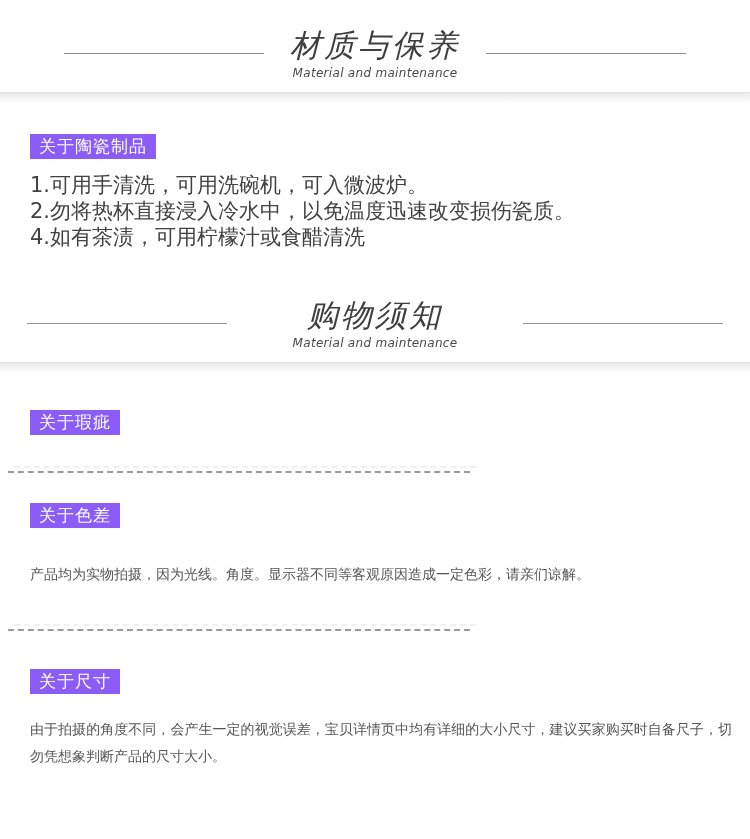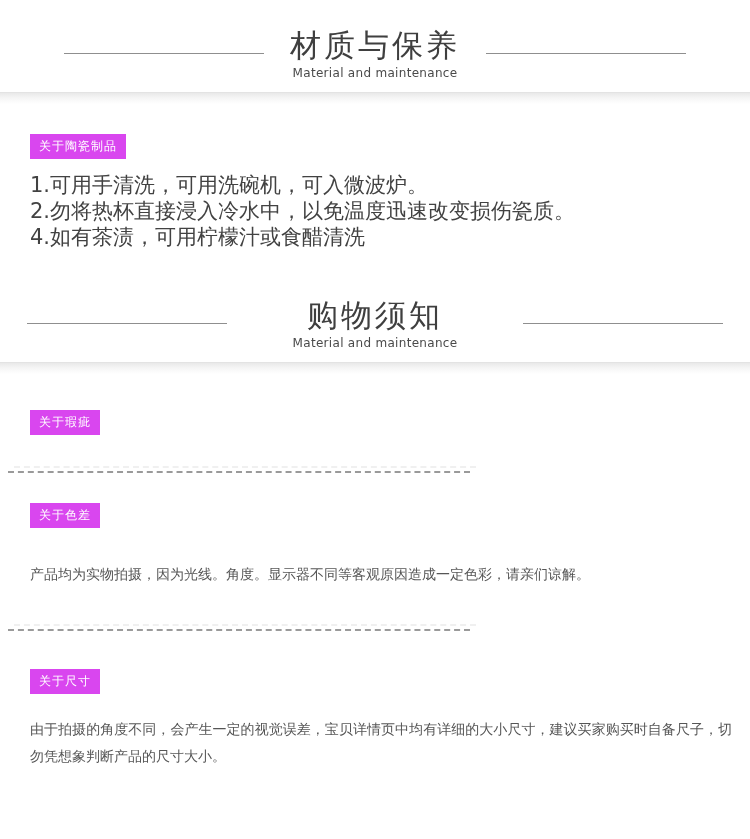--- a/index.html
+++ b/index.html
@@ -11,20 +11,21 @@
     color: #555;
     overflow: hidden;
     position: relative;
   }
 
   
   .sec-header {
     display: flex;
     align-items: center;
     justify-content: center;
+    font-style: italic;
   }
   .sec-header .rule {
     width: 200px;
     height: 0;
     border-top: 1px solid #8f8f8f;
   }
   .sec-header .title-wrap {
     margin: 0 26px;
     text-align: center;
   }
@@ -49,23 +50,23 @@
     height: 12px;
     border-top: 1px solid #e3e3e3;
     background: linear-gradient(to bottom, #e9e9e9 0%, #f5f5f5 45%, #ffffff 100%);
   }
   #band1 { margin-top: 12px; }
   #band2 { margin-top: 12px; }
 
   
   .tag {
     display: inline-block;
-    background: #d946ef;
+    background: #8b5cf6;
     color: #ffffff;
-    font-size: 12px;
+    font-size: 17px;
     line-height: 25px;
     padding: 0 9px;
     letter-spacing: 1px;
     white-space: nowrap;
   }
 
   .content { margin-left: 30px; margin-right: 25px; }
 
   
   .ceramic-list { margin-top: 13px; }

